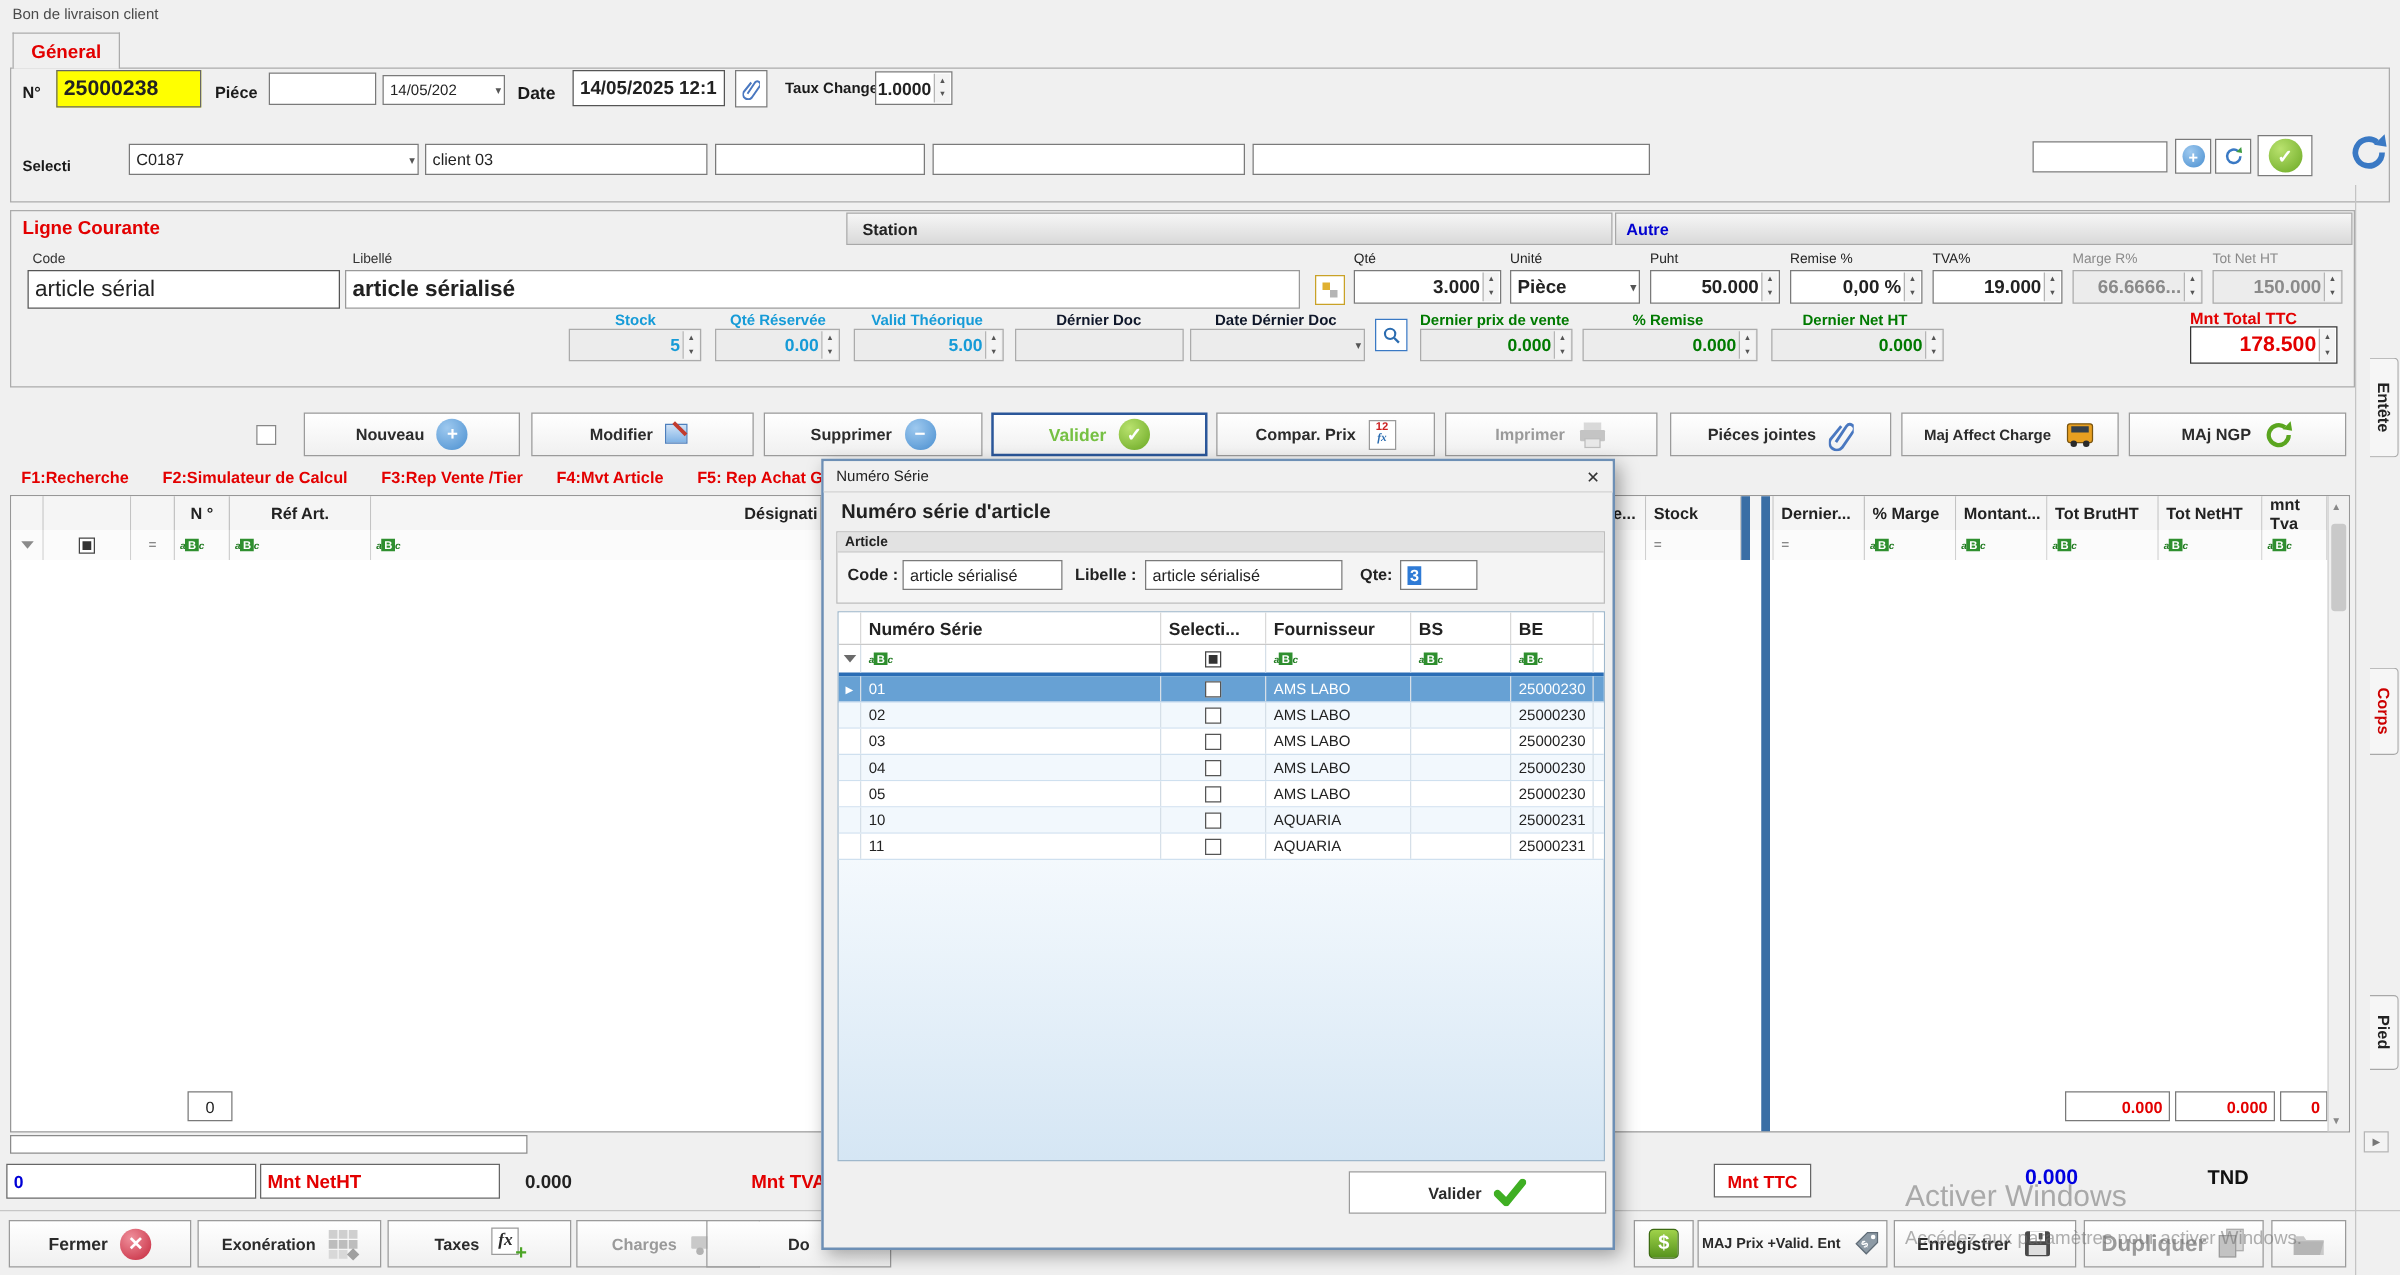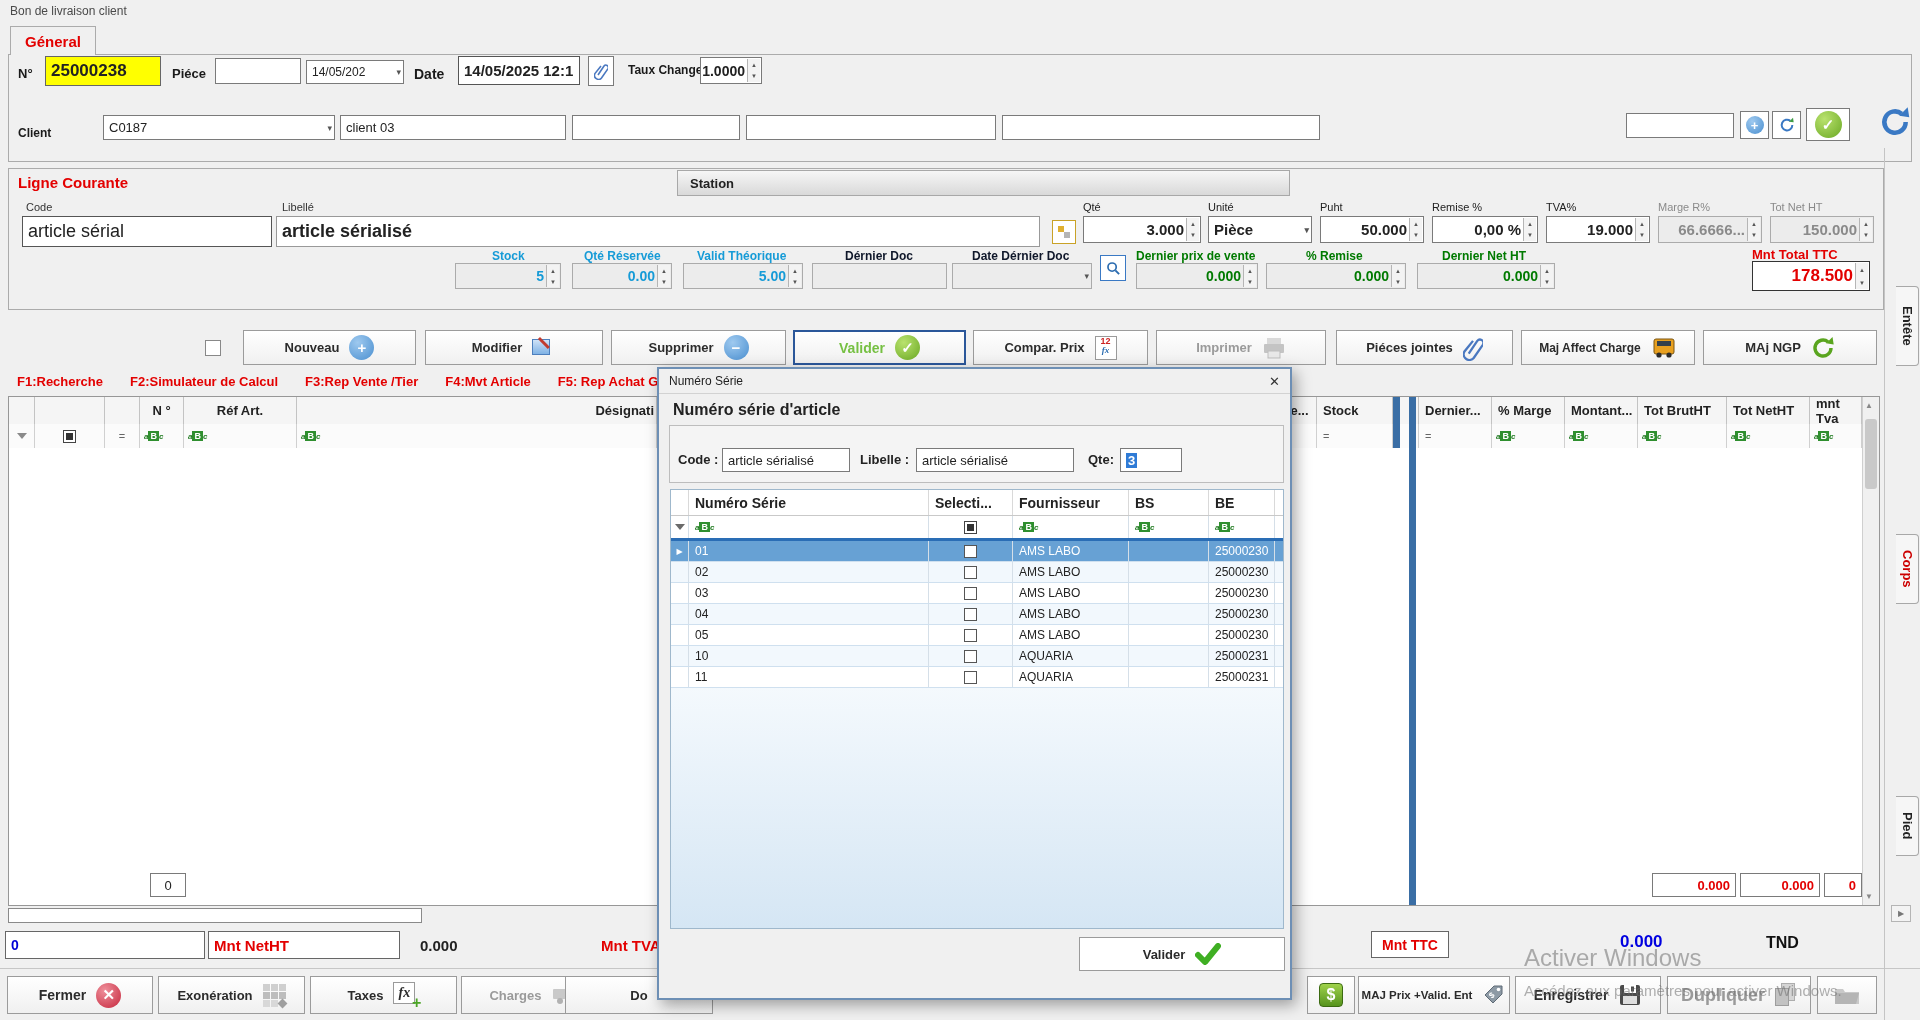--- a/index.html
+++ b/index.html
@@ -94,21 +94,21 @@
 
   <div class="lbl" style="left:628px;top:63px;font-size:12px">Taux Change</div>
   <div class="fld num" style="left:700px;top:57px;width:62px;height:27px;font-size:14px">
     <span>1.0000</span>
     <span class="spin">
         <i>▲</i>
         <i>▼</i>
       </span>
   </div>
 
-  <div class="lbl" style="left:18px;top:126px;font-size:12px">Client</div>
+  <div class="lbl" style="left:18px;top:126px;font-size:12px">Selecti</div>
   <div class="fld" style="left:103px;top:115px;width:232px;height:25px">
     <span>C0187</span>
       <span class="caret">▾</span>
   </div>
   <div class="fld" style="left:340px;top:115px;width:226px;height:25px">client 03</div>
   <div class="fld" style="left:572px;top:115px;width:168px;height:25px"></div>
   <div class="fld" style="left:746px;top:115px;width:250px;height:25px"></div>
   <div class="fld" style="left:1002px;top:115px;width:318px;height:25px"></div>
   <div class="fld" style="left:1626px;top:113px;width:108px;height:25px"></div>
 
@@ -131,20 +131,21 @@
       <svg width="32" height="32" viewBox="0 0 24 24">
           <path d="M20 12a8 8 0 1 1-3-6.2" fill="none" stroke="#3a79c4" stroke-width="3.4"></path>
           <path d="M21.5 1l1.2 7.5-7.5-1.2z" fill="#3a79c4"></path>
         </svg>
     </span>
   </div>
 
   <div class="panel" style="left:8px;top:168px;width:1876px;height:142px"></div>
   <div class="abs redlbl" style="left:18px;top:174px;font-size:15px;font-weight:bold">Ligne Courante</div>
   <div class="abs" style="left:677px;top:170px;width:613px;height:26px;background:linear-gradient(#f6f6f6,#d9d9d9);border:1px solid #a8a8a8;display:flex;align-items:center;padding-left:12px;font-size:13px;font-weight:bold">Station</div>
+  <div class="abs" style="left:1292px;top:170px;width:590px;height:26px;background:linear-gradient(#f6f6f6,#d9d9d9);border:1px solid #a8a8a8;display:flex;align-items:center;padding-left:8px;font-size:13px;font-weight:bold;color:#0000d0">Autre</div>
 
   <div class="abs" style="left:26px;top:201px;font-size:11px;color:#333">Code</div>
   <div class="abs" style="left:282px;top:201px;font-size:11px;color:#333">Libellé</div>
   <div class="fld" style="left:22px;top:216px;width:250px;height:31px;font-size:18px;border-color:#555">article sérial</div>
   <div class="fld" style="left:276px;top:216px;width:764px;height:31px;font-size:18px;font-weight:bold;border-color:#999">article sérialisé</div>
 
   <div class="abs" style="left:1052px;top:220px;width:24px;height:24px;border:1px solid #c9a227;background:#fff;display:flex;align-items:center;justify-content:center">
     <span style="position:relative;width:12px;height:12px">
       <i class="abs" style="left:0;top:0;width:6px;height:6px;background:#e0b030"></i>
       <i class="abs" style="left:6px;top:6px;width:6px;height:6px;background:#b5b5b5"></i>
@@ -537,20 +538,21 @@
   <div class="vtab" style="top:796px;height:60px">Pied</div>
 
   <div id="modal">
     <div class="abs" style="left:0;top:0;right:0;height:25px;background:#f0f0f0;border-bottom:1px solid #d2d2d2;display:flex;align-items:center;padding:0 10px;font-size:12px">
       <span>Numéro Série</span>
       <span style="margin-left:auto;font-size:13px;color:#333;cursor:default">✕</span>
     </div>
     <div class="abs" style="left:14px;top:32px;font-size:16px;font-weight:bold">Numéro série d'article</div>
 
     <div class="abs" style="left:10px;top:56px;width:615px;height:58px;border:1px solid #bdbdbd;background:#f4f4f4">
+      <div style="height:16px;background:#e2e2e2;border-bottom:1px solid #cdcdcd;font-size:11px;font-weight:bold;padding-left:6px;display:flex;align-items:center">Article</div>
       <div class="abs" style="left:8px;top:26px;font-size:13px;font-weight:bold">Code :</div>
       <div class="fld" style="left:52px;top:22px;width:128px;height:24px;font-size:13px">article sérialisé</div>
       <div class="abs" style="left:190px;top:26px;font-size:13px;font-weight:bold">Libelle :</div>
       <div class="fld" style="left:246px;top:22px;width:158px;height:24px;font-size:13px">article sérialisé</div>
       <div class="abs" style="left:418px;top:26px;font-size:13px;font-weight:bold">Qte:</div>
       <div class="fld" style="left:450px;top:22px;width:62px;height:24px">
         <span style="background:#2f7bd6;color:#fff;padding:0 2px;font-weight:bold">3</span>
       </div>
     </div>
 

